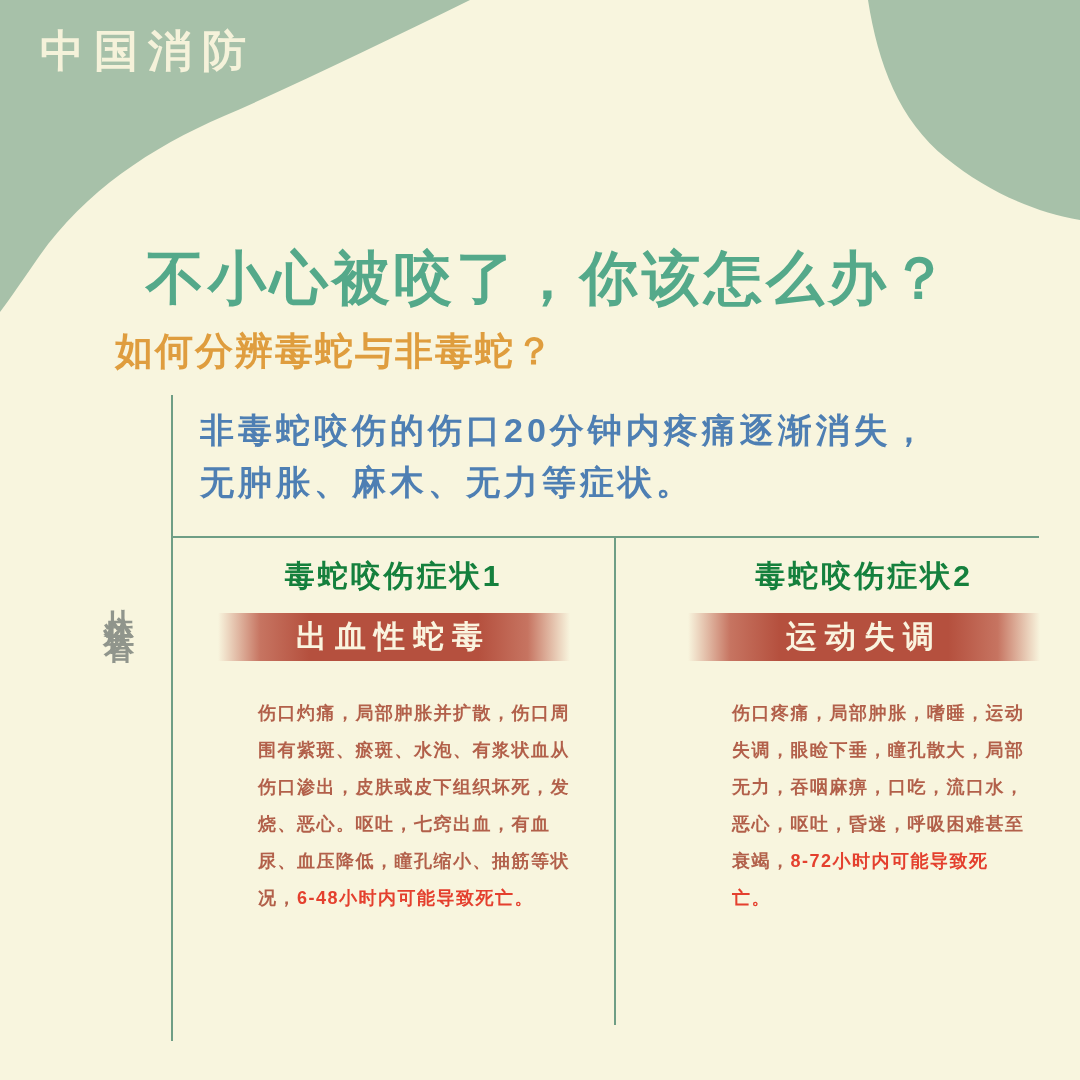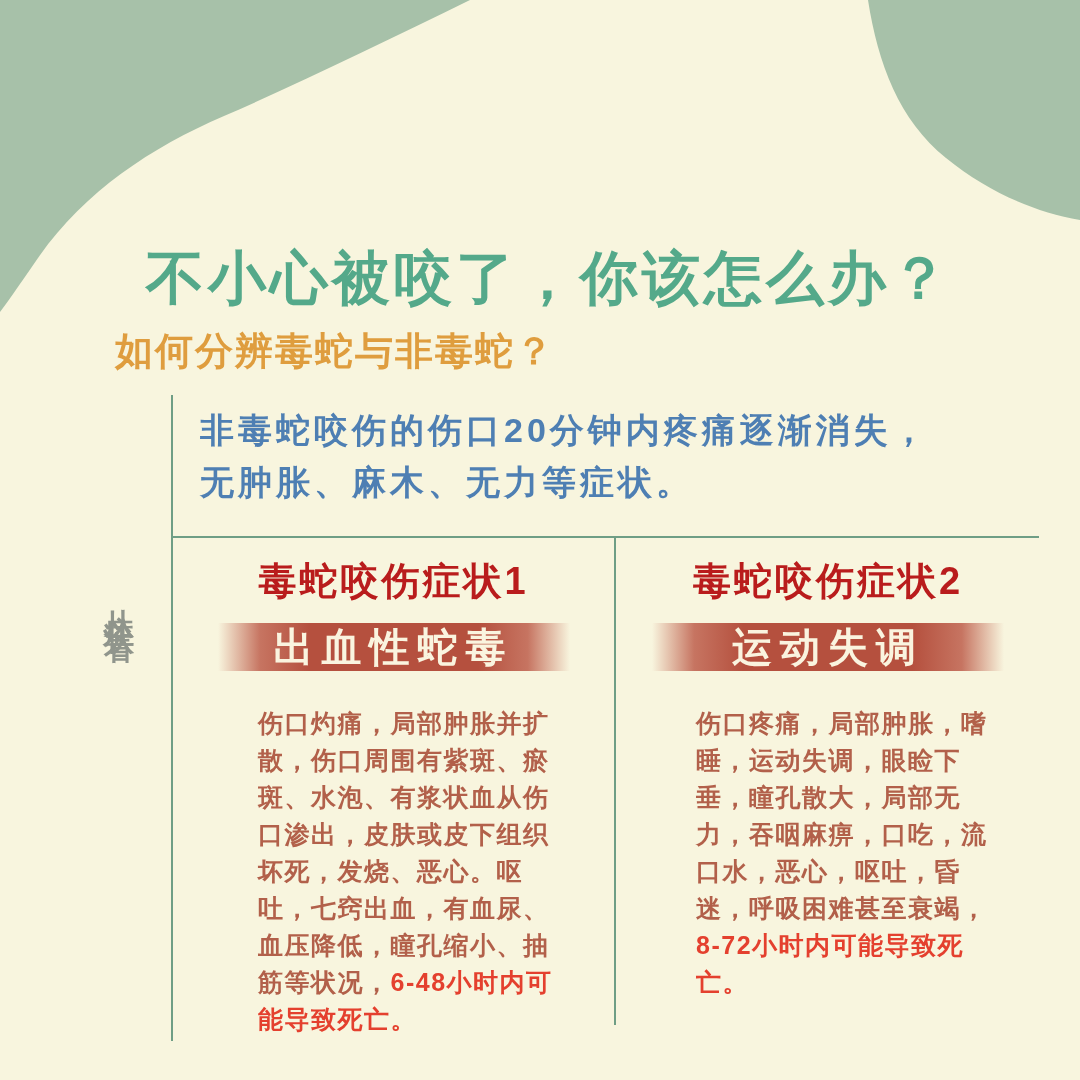--- a/index.html
+++ b/index.html
@@ -39,57 +39,58 @@
     left:98px;top:584px;
     writing-mode:vertical-rl;
     font-size:30px;font-weight:bold;
     color:#90958c;letter-spacing:8px;
   }
   .vline-left{left:171px;top:395px;width:2px;height:646px;background:#6f9e85;}
   .hline{left:171px;top:536px;width:868px;height:2px;background:#6f9e85;}
   .vline-mid{left:614px;top:538px;width:2px;height:487px;background:#6f9e85;}
   .column{position:absolute;top:556px;text-align:center;}
   .col1{left:172px;width:443px;}
-  .col2{left:616px;width:424px;}
+  .col2{left:616px;width:424px;padding-left:36px;}
   .col-header{
-    font-size:38px;font-weight:bold;
-    color:#b91c1c;letter-spacing:3px;
+    font-size:30px;font-weight:bold;
+    color:#15803d;letter-spacing:3px;
   }
   .badge{
     margin:16px auto 0;
     width:352px;height:48px;line-height:48px;
-    font-size:40px;font-weight:bold;
+    font-size:31px;font-weight:bold;
     color:#faf4df;letter-spacing:8px;
     background:linear-gradient(90deg,
       rgba(186,84,66,0) 0%,
       rgba(186,84,66,0.8) 12%,
       #b5503e 26%,
       #b5503e 74%,
       rgba(186,84,66,0.8) 88%,
       rgba(186,84,66,0) 100%);
   }
   .col-body{
     margin-top:34px;text-align:left;
-    font-size:25px;font-weight:bold;
+    font-size:18px;font-weight:bold;
     color:#b2604a;letter-spacing:1.5px;line-height:37px;
   }
   .col1 .col-body{margin-left:86px;width:312px;}
   .col2 .col-body{margin-left:80px;width:294px;}
   .highlight{color:#e4402e;}
 </style>
 </head>
 <body>
 
 <div id="canvas">
 
   <svg class="bg" width="1080" height="400" viewBox="0 0 1080 400" aria-hidden="true">
     <path fill="#a7c1a9" d="M0,0 L470,0 C388,40 298,84 224,116 C150,148 84,192 38,258 C24,278 12,296 0,312 Z"></path>
     <path fill="#a7c1a9" d="M868,0 L1080,0 L1080,220 C1034,212 988,192 946,158 C899,120 878,64 868,0 Z"></path>
   </svg>
 
+  <div class="abs logo">中国消防</div>
 
   <div class="abs title">不小心被咬了，你该怎么办？</div>
 
   <div class="abs subtitle">如何分辨毒蛇与非毒蛇？</div>
 
   <div class="abs intro">非毒蛇咬伤的伤口20分钟内疼痛逐渐消失，无肿胀、麻木、无力等症状。</div>
 
   <div class="abs side-label">从症状看</div>
 
   <div class="abs vline-left"></div>

